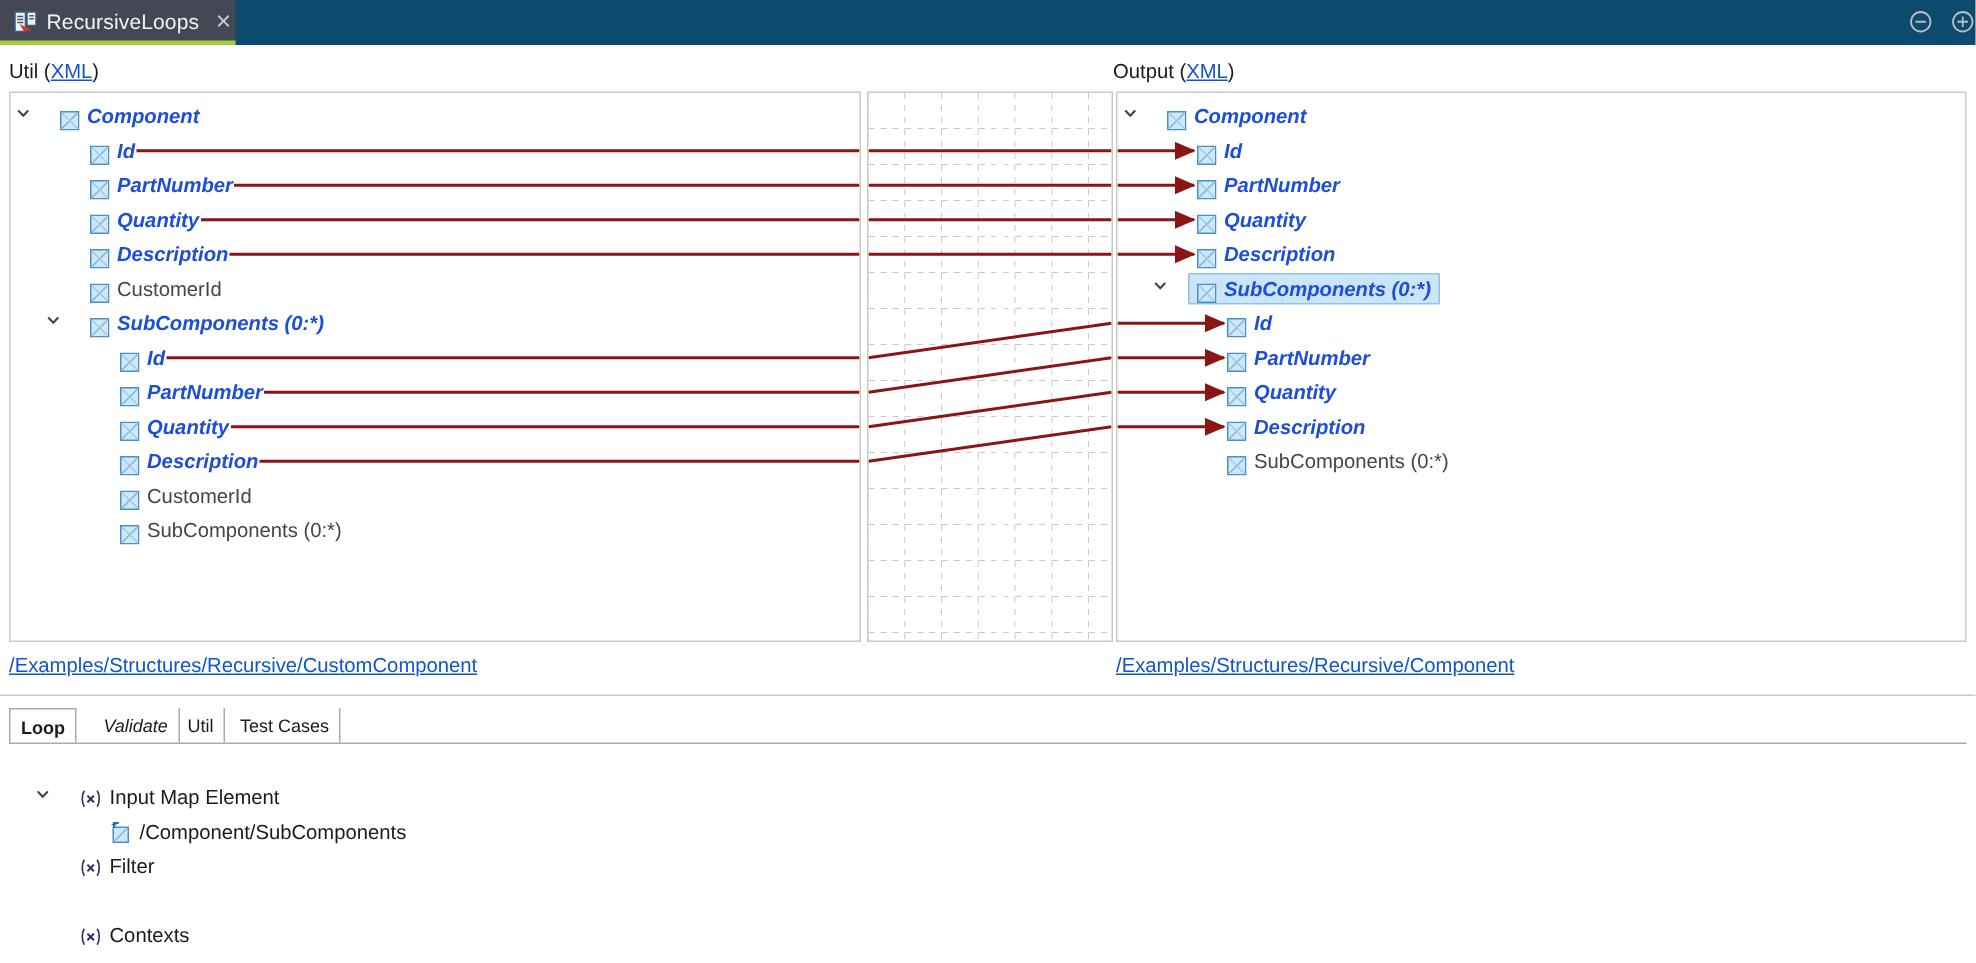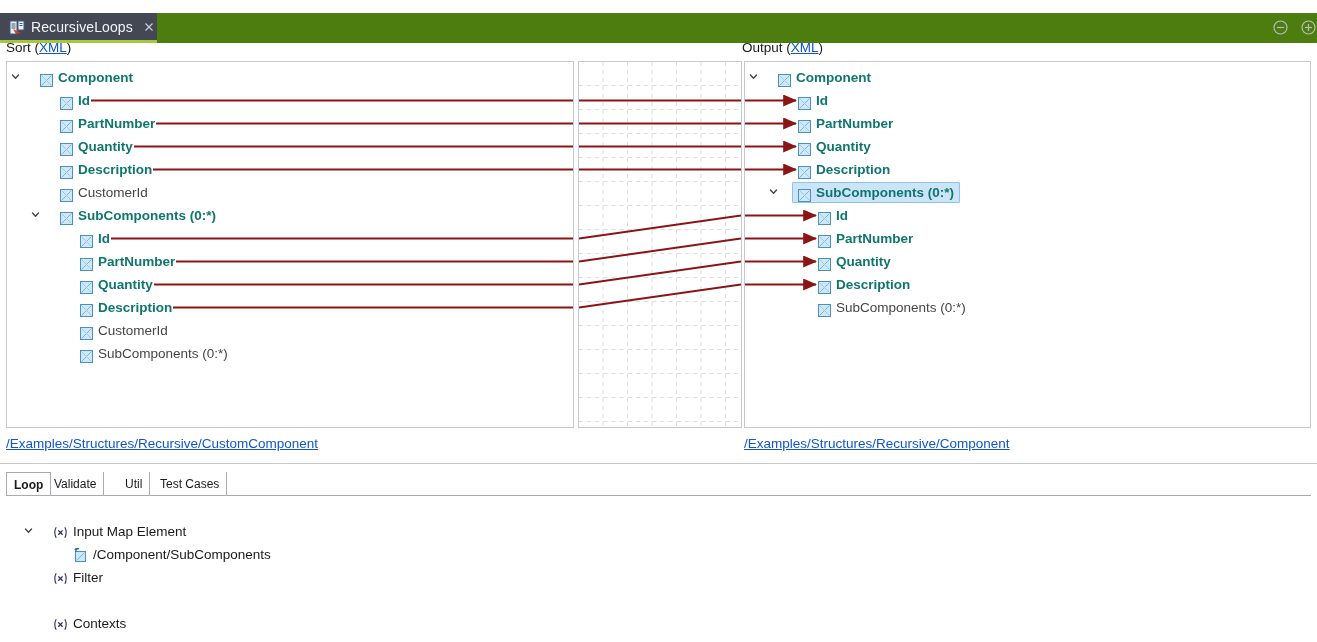--- a/index.html
+++ b/index.html
@@ -4,22 +4,22 @@
 <style>
   html,body{margin:0;padding:0;}
   body{
     width:1317px;height:642px;overflow:hidden;background:#ffffff;
     font-family:"Liberation Sans","DejaVu Sans",sans-serif;font-size:13.5px;color:#1a1a1a;
   }
   .app{position:relative;width:1317px;height:642px;}
 
   
   .titlebar{
-    position:absolute;left:0;top:13px;width:1317px;height:30px;
-    background:#4d7c0f;
+    position:absolute;left:0;top:0;width:1317px;height:30px;
+    background:#0c4a6e;
   }
   .tab-active{
     position:absolute;left:0;top:0;height:30px;width:157px;
     background:#434854;box-sizing:border-box;
   }
   .tab-underline{
     position:absolute;left:0;top:27px;width:157px;height:3px;background:#a5c93b;
   }
   .tab-icon{position:absolute;left:9px;top:7px;width:16px;height:16px;}
   .tab-title{
@@ -58,21 +58,21 @@
   
   .row{
     position:absolute;left:0;height:23px;line-height:23px;white-space:nowrap;
   }
   .twisty{
     position:absolute;width:13px;height:23px;line-height:23px;text-align:center;
     color:#3c3c3c;font-size:11px;
   }
   .nodeicon{position:absolute;top:5px;width:13px;height:13px;}
   .label{position:absolute;top:0;white-space:nowrap;font-size:13.5px;}
-  .mapped{font-weight:bold;color:#0f766e;}
+  .mapped{font-weight:bold;font-style:italic;color:#1d4ed8;}
   .unmapped{font-weight:normal;font-style:normal;color:#454545;}
   .sel-hl{
     position:absolute;height:21px;top:1px;
     background:#cce4f7;border:1px solid #8fc2e8;box-sizing:border-box;border-radius:1px;
   }
   .svg-abs{position:absolute;left:0;top:0;overflow:visible;}
 
   
   .pathlink{
     position:absolute;font-size:13.5px;color:#1155cc;text-decoration:underline;white-space:nowrap;
@@ -134,21 +134,21 @@
     <span class="tb-btn tb-plus">
       <svg width="17" height="17" viewBox="0 0 17 17">
         <circle cx="8.5" cy="8.5" r="6.5" fill="none" stroke="#b9bcc3" stroke-width="1.2"></circle>
         <line x1="5" y1="8.5" x2="12" y2="8.5" stroke="#b9bcc3" stroke-width="1.2"></line>
         <line x1="8.5" y1="5" x2="8.5" y2="12" stroke="#b9bcc3" stroke-width="1.2"></line>
       </svg>
     </span>
   </div>
 
   <div class="panel-label" id="input-label">
-    <span>Sort (</span><a href="#">XML</a><span>)</span>
+    <span>Util (</span><a href="#">XML</a><span>)</span>
   </div>
   <div class="panel-label" id="output-label">
     <span>Output (</span><a href="#">XML</a><span>)</span>
   </div>
 
   <div class="pane" id="input-pane">
     <div id="input-rows">
         <div class="row" style="top: 4px; width: 566px;">
           <span class="twisty" style="left: 2px;"><svg width="9" height="9" viewBox="0 0 9 9">
               <path d="M1.5 3 L4.5 6.2 L7.5 3" fill="none" stroke="#41464d" stroke-width="1.4" stroke-linecap="round" stroke-linejoin="round"></path>
@@ -409,21 +409,21 @@
       </svg>
   </div>
 
   <a class="pathlink" id="output-path" href="#">/Examples/Structures/Recursive/Component</a>
   <a class="pathlink" id="input-path" href="#">/Examples/Structures/Recursive/CustomComponent</a>
 
   <div class="hsep"></div>
 
   <div class="tabstrip" id="tabstrip">
       <div class="btab active" style="left: 0px;">Loop</div>
-      <div class="btab inactive" style="left: 41px;">Validate</div>
+      <div class="btab inactive" style="left: 56px; font-style: italic;">Validate</div>
       <div class="btab inactive" style="left: 112px;">Util</div>
       <div class="btab inactive" style="left: 147px;">Test Cases</div>
     </div>
   <div class="tabline"></div>
 
   <div id="bottom-tree">
       <div class="brow" style="top: 23px; width: 1317px;">
         <span class="twisty" style="left: 22px;"><svg width="9" height="9" viewBox="0 0 9 9">
             <path d="M1.5 3 L4.5 6.2 L7.5 3" fill="none" stroke="#41464d" stroke-width="1.4" stroke-linecap="round" stroke-linejoin="round"></path>
           </svg></span>

